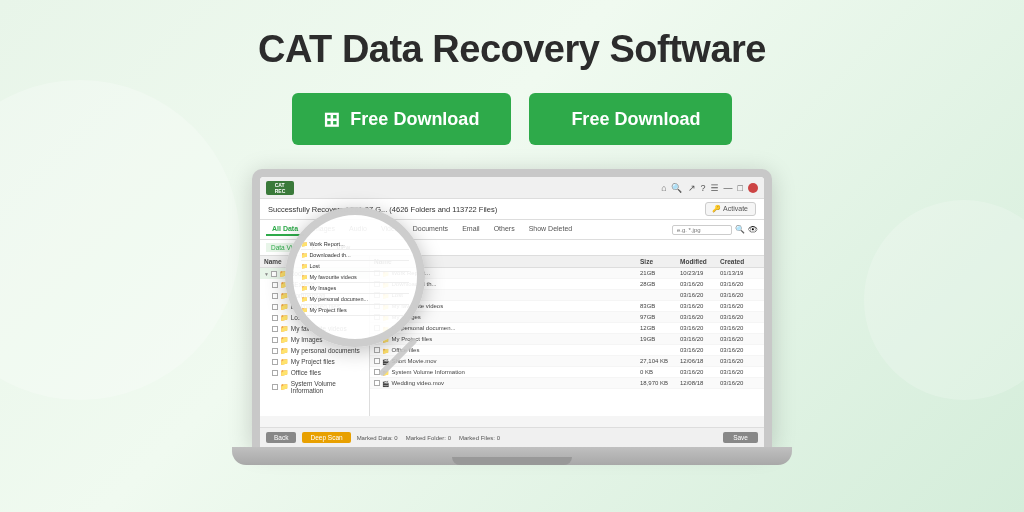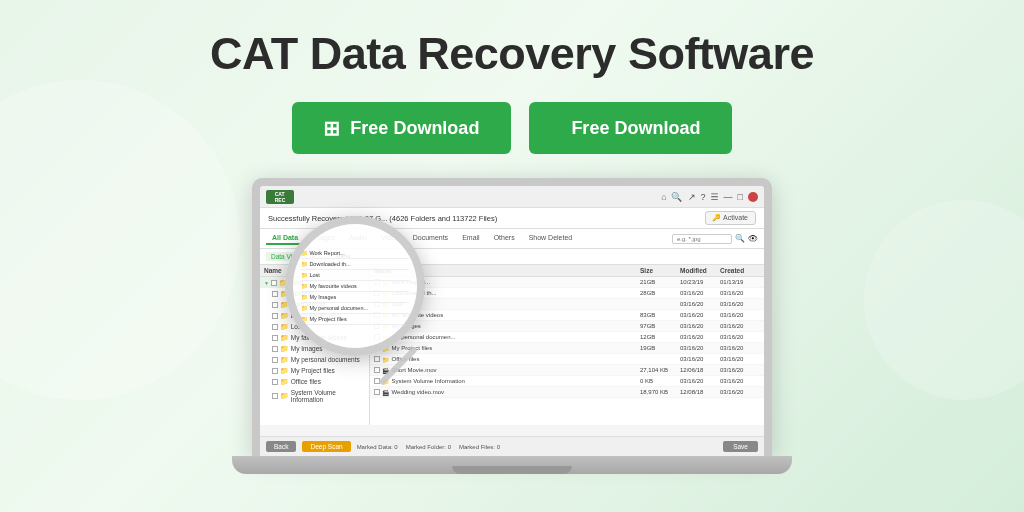--- a/index.html
+++ b/index.html
@@ -35,21 +35,21 @@
     .page-content {
       position: relative;
       z-index: 1;
       display: flex;
       flex-direction: column;
       align-items: center;
       padding-top: 28px;
     }
 
     .page-title {
-      font-size: 45px;
+      font-size: 38px;
       font-weight: 600;
       color: #2c2c2c;
       letter-spacing: -0.5px;
       margin-bottom: 22px;
     }
 
     .download-buttons {
       display: flex;
       gap: 18px;
       margin-bottom: 24px;

